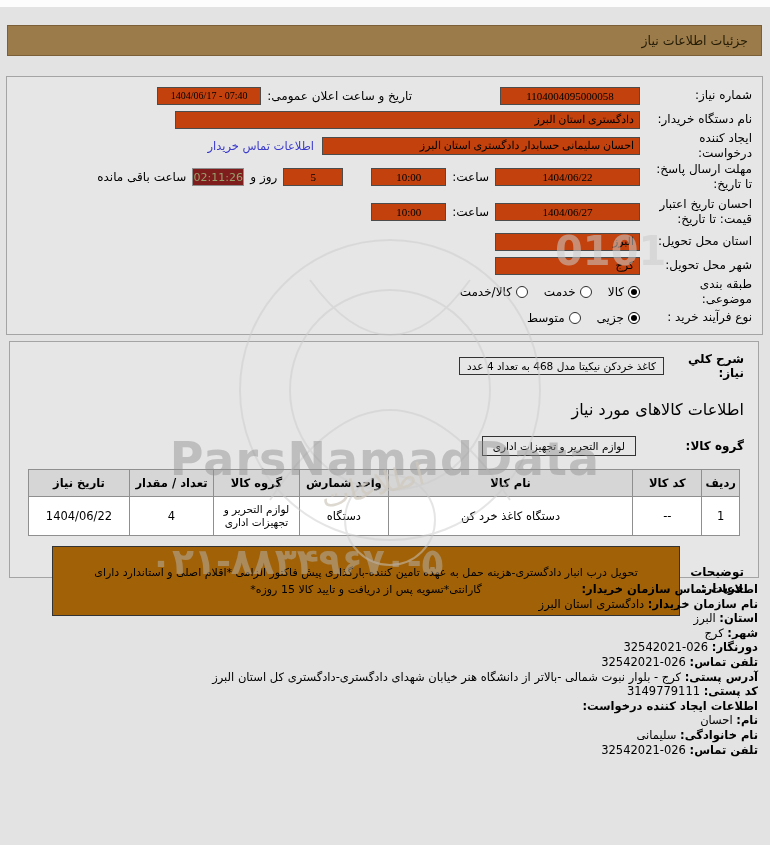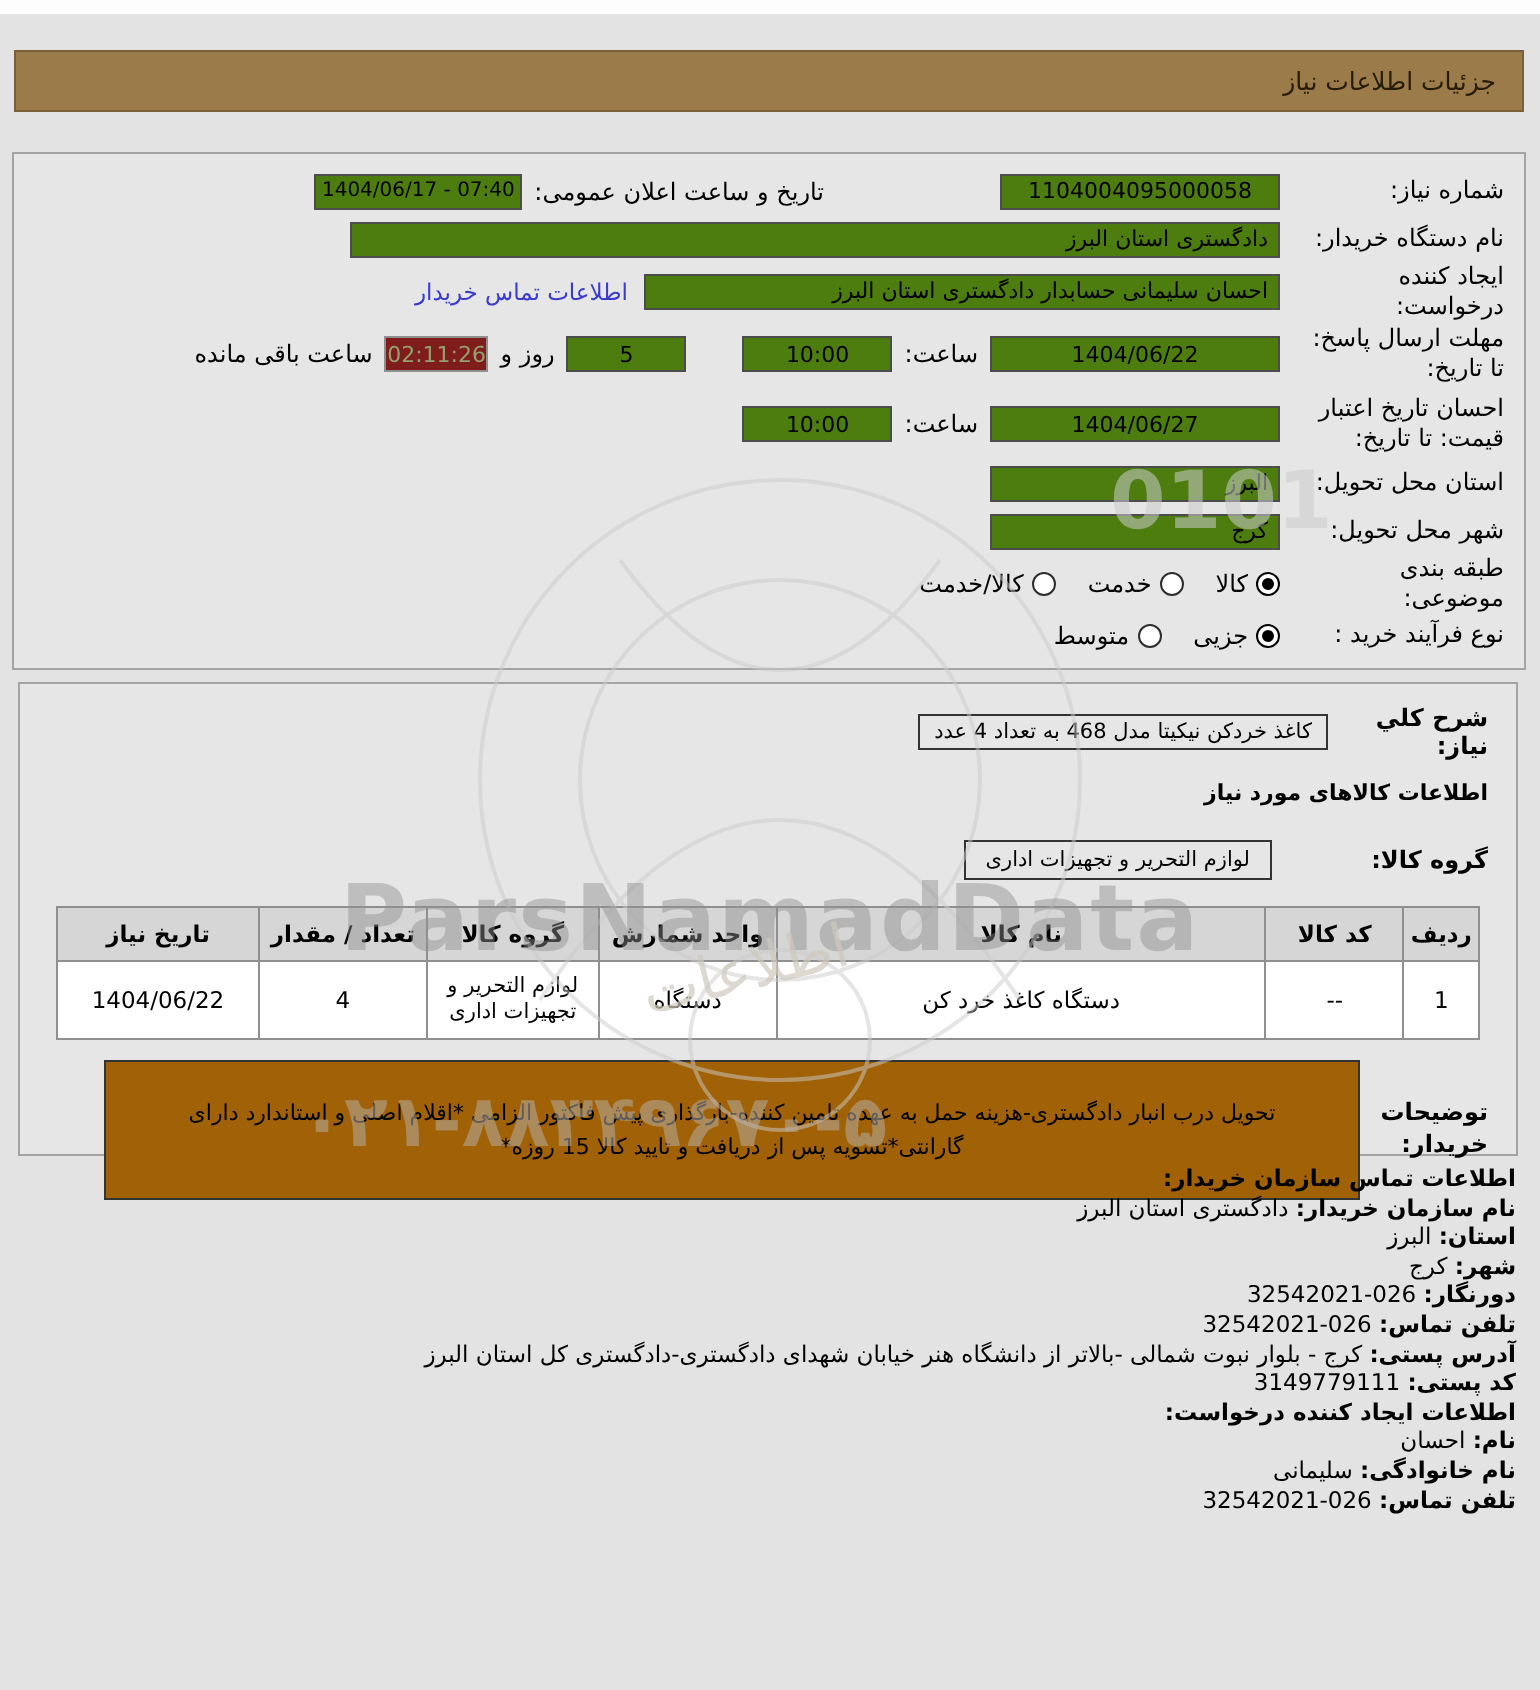--- a/index.html
+++ b/index.html
@@ -33,23 +33,23 @@
     border:1px solid #a4a4a4; background:#e6e6e6;
     padding:10px 14px 10px 12px;
   }
 
   .row { display:flex; align-items:center; min-height:21px; }
   .row.tall { min-height:32px; }
   .lbl { width:112px; flex-shrink:0; font-size:12px; line-height:1.25; padding-left:6px; }
   .val { display:flex; align-items:center; flex:1; }
 
   .win-input {
-    background:#4d7c0f; border:1px solid #4c4c4c; height:18px;
+    background:#c2410c; border:1px solid #4c4c4c; height:18px;
     display:flex; align-items:center; font-size:11px; padding:0 5px;
-    white-space:nowrap; overflow:hidden;
+    white-space:nowrap; overflow:hidden;font-family:Liberation Serif, serif;
   }
   .center { justify-content:center; }
   .ltr { direction:ltr; unicode-bidi:isolate; }
 
   .link { color:#3a3acd; font-size:11.5px; cursor:pointer; white-space:nowrap; }
 
   .timer {
     background:#7f1d1d; border:1px solid #8f8f8f; color:#96a06c;
     height:18px; width:52px; display:flex; align-items:center; justify-content:center;
     font-size:11px;
@@ -69,21 +69,21 @@
     display:inline-block; margin-left:5px; flex-shrink:0;
   }
   .opt { display:flex; align-items:center; margin-left:16px; white-space:nowrap; }
 
   .bold { font-weight:bold; }
 
   .outline-box {
     border:1px solid #333; padding:2px 7px; font-size:10.5px; white-space:nowrap;
   }
 
-  .section-heading { font-weight:bold; font-size:11px; margin-top:10px; }
+  .section-heading { font-weight:normal; font-size:16px; margin-top:20px; }
 
   .goods-table {
     width:calc(100% - 10px); margin:13px 4px 0 6px;
     border-collapse:collapse; background:#fff;
   }
   .goods-table th, .goods-table td {
     border:1px solid #8f8f8f; text-align:center; vertical-align:middle;
   }
   .goods-table th { background:#d6d6d6; font-size:11.5px; font-weight:bold; height:27px; }
   .goods-table td { font-size:11.5px; height:39px; }

